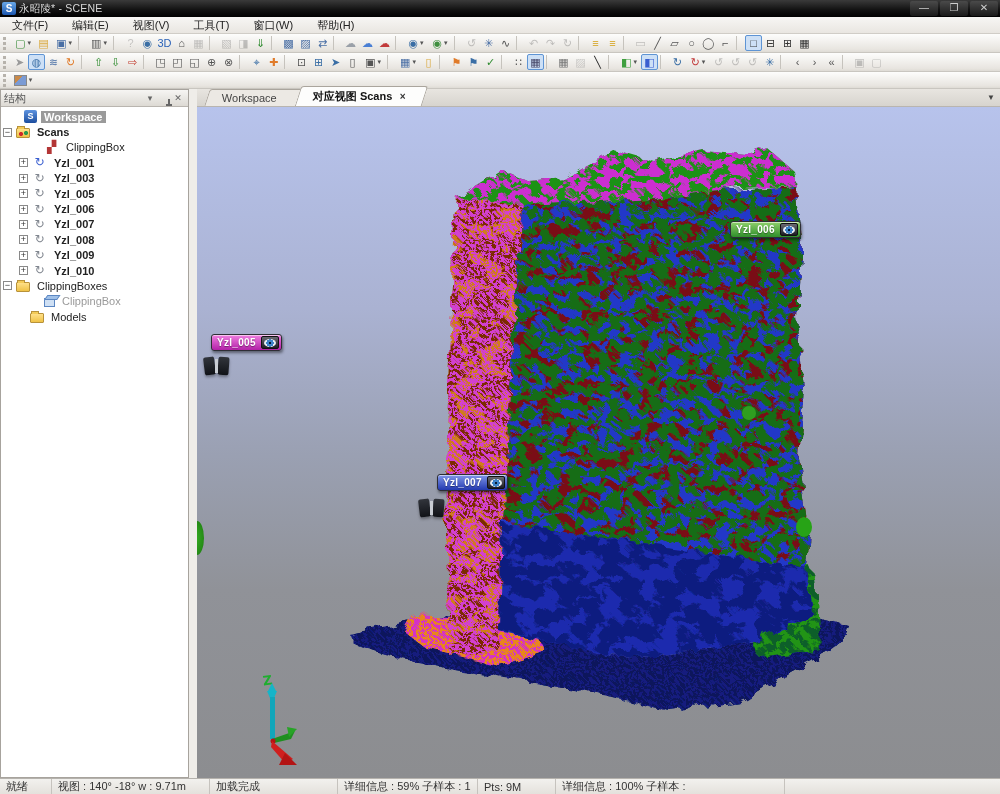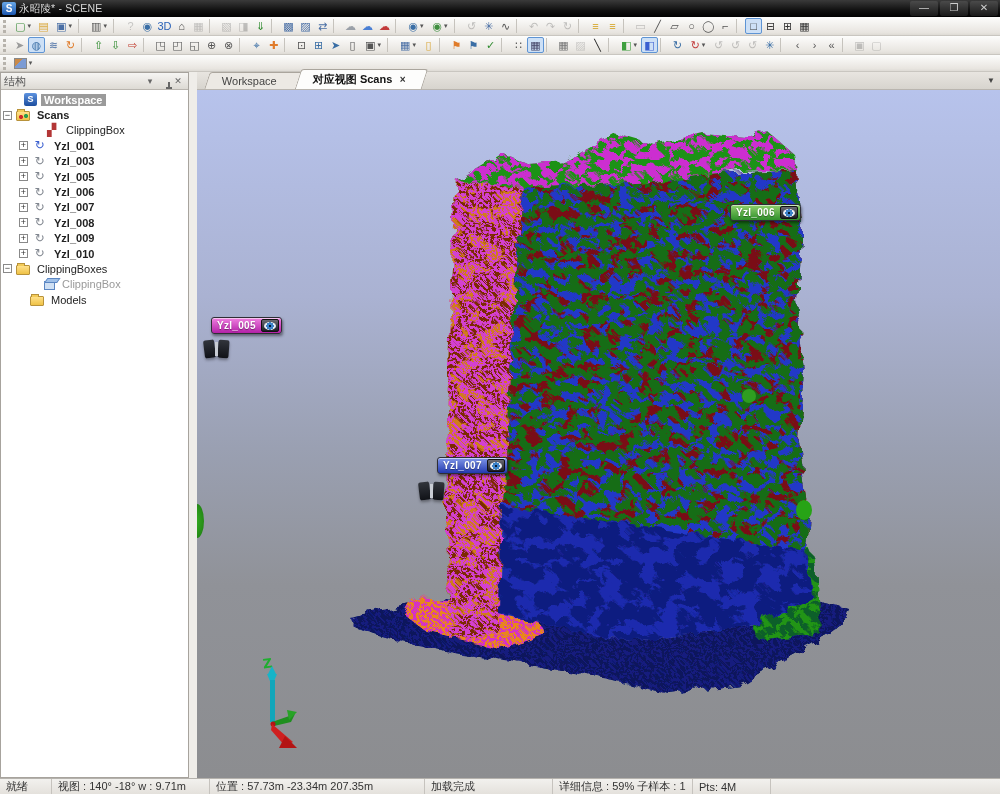--- a/index.html
+++ b/index.html
@@ -126,20 +126,29 @@
     <div class="applogo">S</div>
     <div class="apptitle">永昭陵* - SCENE</div>
     <div class="wincontrols">
 
     <div class="winbtn"><span>—</span></div>
         <div class="winbtn"><span>❐</span></div>
         <div class="winbtn"><span>✕</span></div>
       </div>
   </div>
 
+  <div class="menubar">
+
+  <div class="menuitem"><span>文件(F)</span></div>
+      <div class="menuitem"><span>编辑(E)</span></div>
+      <div class="menuitem"><span>视图(V)</span></div>
+      <div class="menuitem"><span>工具(T)</span></div>
+      <div class="menuitem"><span>窗口(W)</span></div>
+      <div class="menuitem"><span>帮助(H)</span></div>
+    </div>
 
   <div class="toolbar r1">
     <span class="thandle"></span>
     <span style="display:flex;align-items:center;">
 
     <span class="tbtn caret">
           <span class="g" style="color: rgb(63, 143, 63);">▢</span>
         </span>
         <span class="tbtn">
           <span class="g" style="color: rgb(217, 169, 63);">▤</span>
@@ -652,27 +661,27 @@
   </div>
 
   <div class="statusbar">
 
   <div class="seg" style="width: 52px;">
         <span>就绪</span>
       </div>
       <div class="seg" style="width: 158px;">
         <span>视图 : 140° -18° w : 9.71m</span>
       </div>
-      <div class="seg" style="width: 215px;">
-        <span>位置 : 57.73m -23.34m 207.35m</span>
-      </div>
       <div class="seg" style="width: 128px;">
         <span>加载完成</span>
       </div>
       <div class="seg" style="width: 140px;">
         <span>详细信息 : 59% 子样本 :  1</span>
       </div>
       <div class="seg" style="width: 78px;">
-        <span>Pts: 4M</span>
+        <span>Pts: 9M</span>
+      </div>
+      <div class="seg" style="width: 229px;">
+        <span>详细信息 : 100% 子样本 :</span>
       </div>
     </div>
 
 </div>
 
 </body></html>

